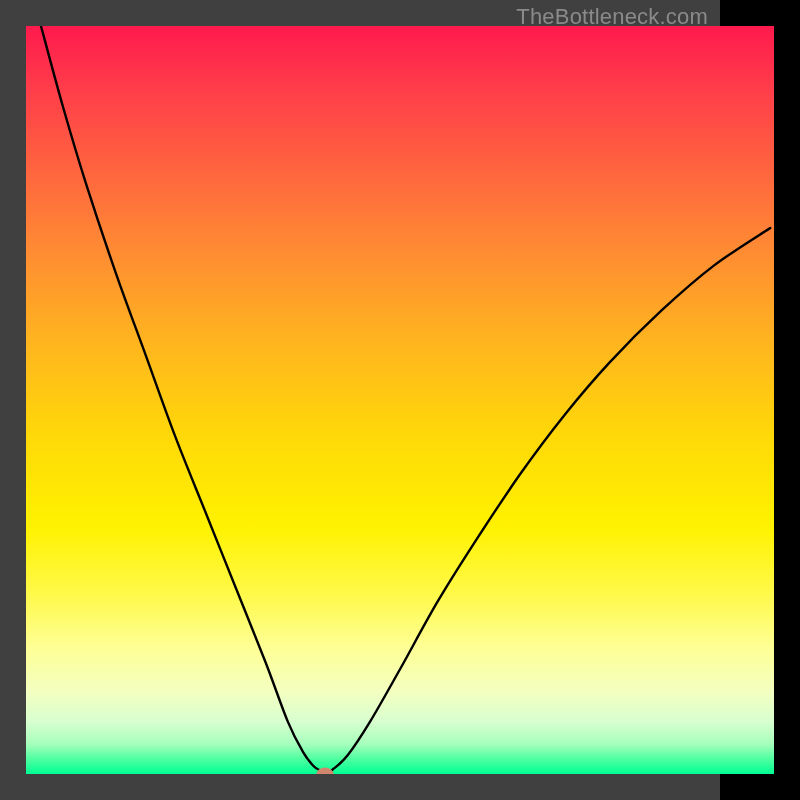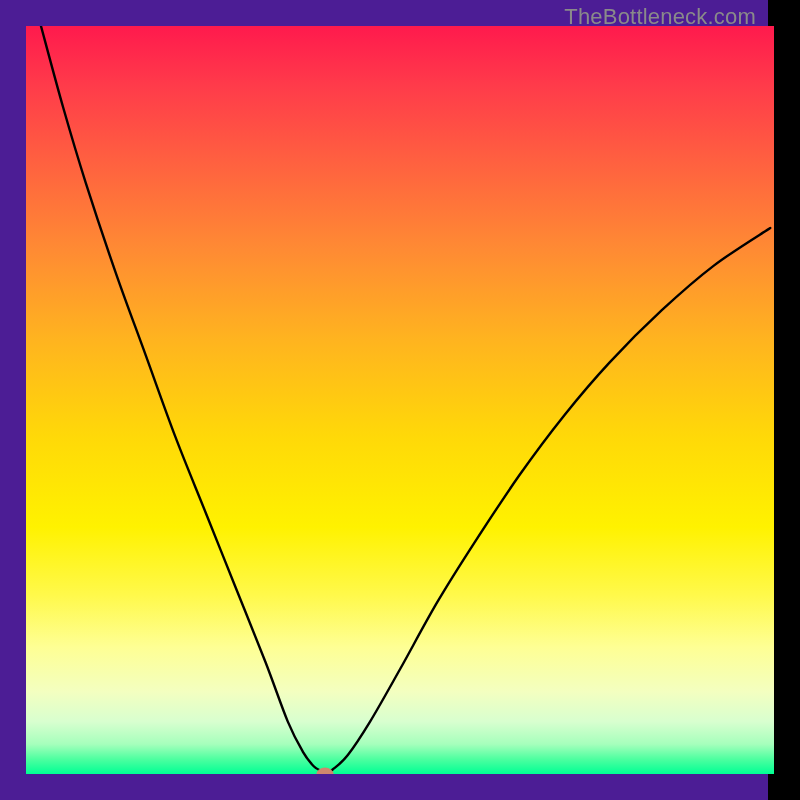--- a/index.html
+++ b/index.html
@@ -9,22 +9,21 @@
     height: 800px;
     overflow: hidden;
     background: #000;
     font-family: Arial, Helvetica, sans-serif;
   }
   .frame {
     position: absolute;
     top: 0; left: 0;
     width: 720px;
     height: 800px;
-    background: #4c1d95;
-    padding-left: 48px;
+    background: #404040;
   }
   .plot-area {
     position: absolute;
     top: 26px;
     left: 26px;
     width: 748px;
     height: 748px;
     overflow: hidden;
   }
   .gradient {

